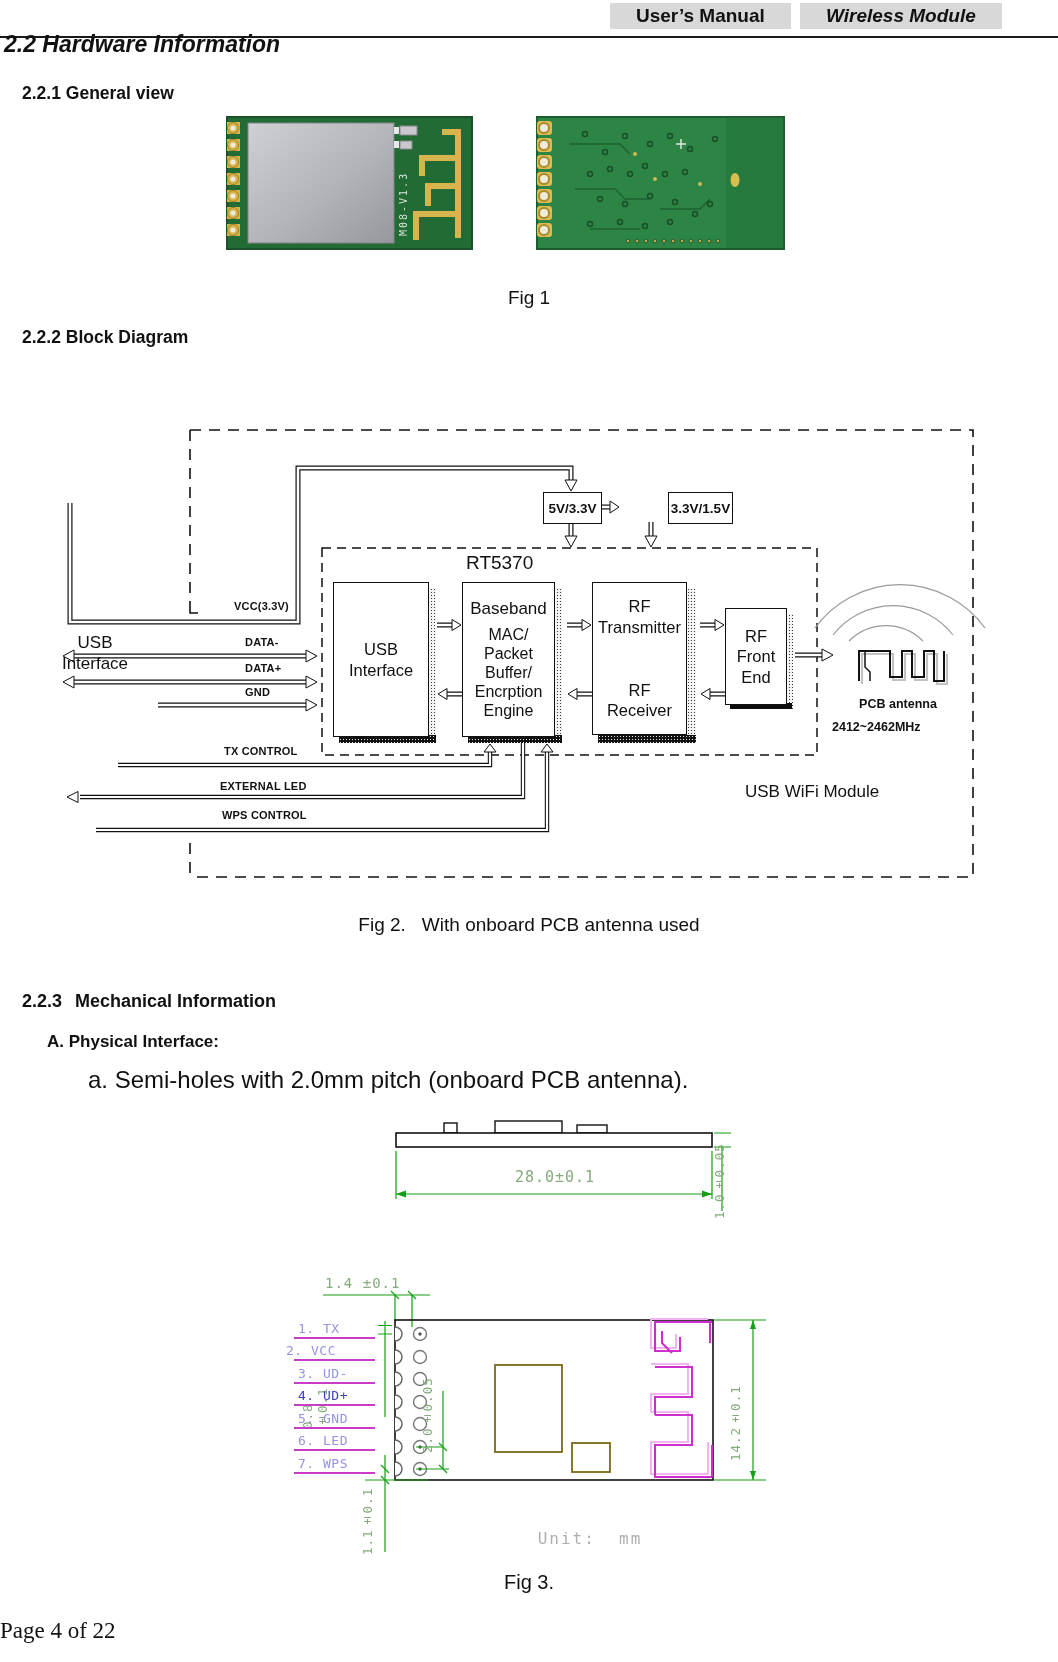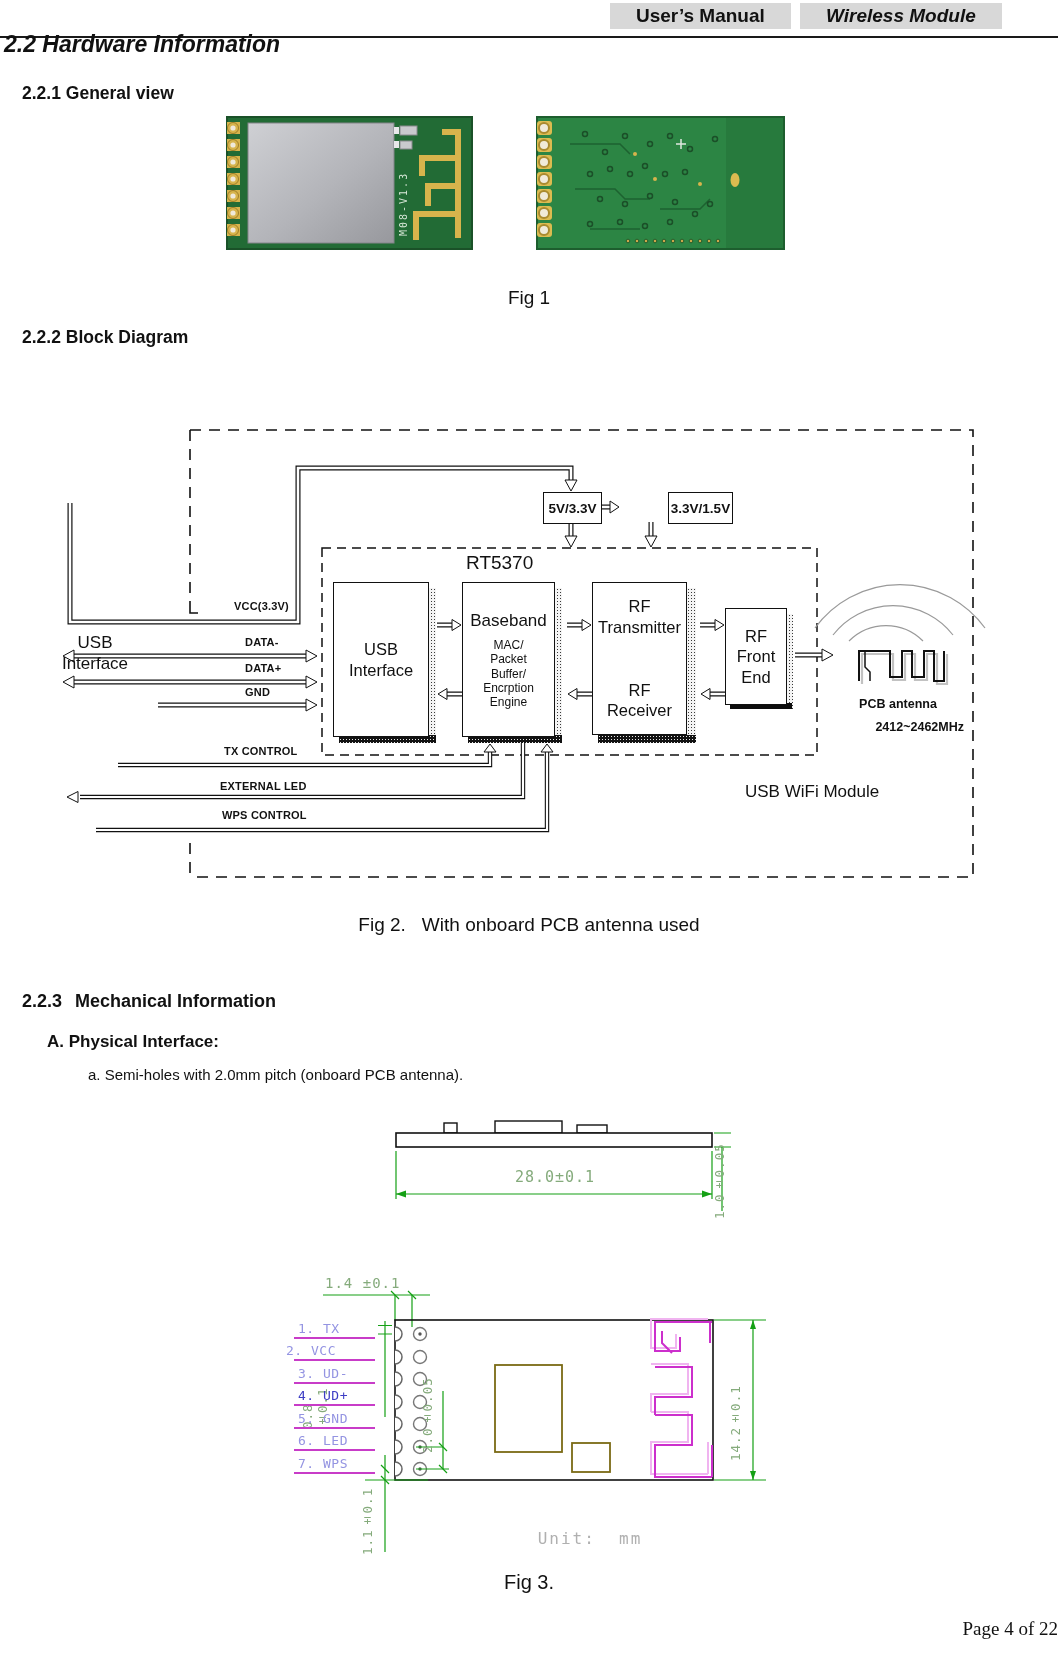--- a/index.html
+++ b/index.html
@@ -7,40 +7,40 @@
   .abs{position:absolute;}
   .preline{white-space:pre-line;}
   .pre{white-space:pre;}
   
   .hdr-chip{position:absolute;top:3px;background:#d8d8d8;font-weight:bold;font-size:19px;padding:2px 26px;}
   .hdr-rule{position:absolute;left:0;top:36px;width:1058px;height:2px;background:#1a1a1a;}
   
   .h-main{position:absolute;font-weight:bold;font-size:23px;}
   .h-sub{position:absolute;font-weight:bold;font-size:17.5px;}
   .caption{position:absolute;width:1058px;text-align:center;font-size:19px;}
-  .bodyline{position:absolute;font-size:15px;}
+  .bodyline{position:absolute;font-size:24px;}
   
   #diagram{position:absolute;left:0;top:400px;width:1058px;height:480px;}
   .blk{position:absolute;background:#fff;border:1.6px solid #111;display:flex;flex-direction:column;align-items:center;justify-content:center;text-align:center;font-size:16.5px;line-height:1.25;z-index:3;}
   .shadow-r{position:absolute;background-color:#f4f4f4;background-image:radial-gradient(#3a3a3a 0.8px,transparent 0.9px);background-size:3px 3px;z-index:2;}
   .shadow-b{position:absolute;background-color:#121212;background-image:radial-gradient(#e8e8e8 0.7px,transparent 0.8px);background-size:3px 3px;z-index:2;}
   .shadow-solid{position:absolute;background:#0d0d0d;z-index:2;}
   .pwr{position:absolute;background:#fff;border:1.5px solid #111;font-weight:bold;font-size:13.5px;display:flex;align-items:center;justify-content:center;z-index:3;}
   .siglabel{position:absolute;font-weight:bold;font-size:11px;letter-spacing:0.2px;z-index:4;}
   .dlabel{position:absolute;z-index:4;}
   #diagram svg{position:absolute;left:0;top:0;z-index:1;}
   
   #mech{position:absolute;left:0;top:1115px;width:1058px;height:500px;}
   #mech svg{position:absolute;left:0;top:0;z-index:1;}
   .cad{font-family:"DejaVu Sans Mono",monospace;color:#85ab7c;letter-spacing:1px;}
   .vtext{position:absolute;writing-mode:vertical-rl;transform:rotate(180deg);font-family:"DejaVu Sans Mono",monospace;color:#85ab7c;letter-spacing:1px;font-size:12.5px;z-index:4;}
   .pinlabel{position:absolute;font-family:"DejaVu Sans Mono",monospace;font-size:13px;color:#9494e2;letter-spacing:0.5px;z-index:4;white-space:pre;}
   .pin4{color:#3d3dc4;}
   .pinline{position:absolute;height:2px;background:#c83cc8;z-index:4;}
-  .footer{position:absolute;width:1058px;text-align:right;font-family:"Liberation Serif",serif;font-size:19px;}
+  .footer{position:absolute;width:1058px;text-align:left;font-family:"Liberation Serif",serif;font-size:23px;}
 </style>
 </head>
 <body>
 
 <div>
   <span class="hdr-chip" style="left:610px;">User’s Manual</span>
   <span class="hdr-chip" style="left:800px;font-style:italic;">Wireless Module</span>
   <div class="hdr-rule"></div>
 </div>
 
@@ -280,21 +280,21 @@
   <div class="shadow-b" style="left:468px;top:335px;width:94px;height:8px;"></div>
   <div class="shadow-r" style="left:687px;top:188px;width:9px;height:154px;"></div>
   <div class="shadow-b" style="left:598px;top:335px;width:98px;height:8px;"></div>
   <div class="shadow-r" style="left:785px;top:214px;width:8px;height:95px;"></div>
   <div class="shadow-solid" style="left:730px;top:303px;width:62px;height:6px;"></div>
 
   <div class="blk preline" style="left:333px;top:182px;width:94px;height:153px;">USB
 Interface</div>
   <div class="blk" style="left:462px;top:182px;width:91px;height:153px;">
     <div class="preline" style="font-size:17px;margin-bottom:7px;">Baseband</div>
-    <div class="preline" style="font-size:12px;line-height:1.18;">MAC/
+    <div class="preline" style="font-size:16px;line-height:1.18;">MAC/
 Packet
 Buffer/
 Encrption
 Engine</div>
   </div>
   <div class="blk" style="left:592px;top:182px;width:95px;height:153px;justify-content:space-between;padding:13px 0;box-sizing:border-box;">
     <div class="preline">RF
 Transmitter</div>
     <div class="preline">RF
 Receiver</div>
@@ -309,21 +309,21 @@
   <div class="dlabel preline" style="left:50px;top:232px;width:90px;text-align:center;font-size:17px;line-height:1.25;">USB
 Interface</div>
   <div class="siglabel" style="left:234px;top:200px;">VCC(3.3V)</div>
   <div class="siglabel" style="left:245px;top:236px;">DATA-</div>
   <div class="siglabel" style="left:245px;top:262px;">DATA+</div>
   <div class="siglabel" style="left:245px;top:286px;">GND</div>
   <div class="siglabel" style="left:224px;top:345px;">TX CONTROL</div>
   <div class="siglabel" style="left:220px;top:380px;">EXTERNAL LED</div>
   <div class="siglabel" style="left:222px;top:409px;">WPS CONTROL</div>
   <div class="dlabel" style="left:838px;top:297px;width:120px;text-align:center;font-weight:bold;font-size:12.5px;">PCB antenna</div>
-  <div class="dlabel" style="left:832px;top:320px;width:132px;text-align:right;font-weight:bold;font-size:12.5px;">2412~2462MHz</div>
+  <div class="dlabel" style="left:832px;top:320px;width:132px;text-align:left;font-weight:bold;font-size:12.5px;">2412~2462MHz</div>
   <div class="dlabel" style="left:745px;top:382px;font-size:17px;">USB WiFi Module</div>
 </div>
 
 <div class="caption" style="top:914px;">
   <span style="margin-right:16px;">Fig 2.</span><span>With onboard PCB antenna used</span>
 </div>
 
 <div class="h-sub" style="left:22px;top:991px;font-size:18px;">
   <span style="margin-right:13px;">2.2.3</span><span>Mechanical Information</span>
 </div>

